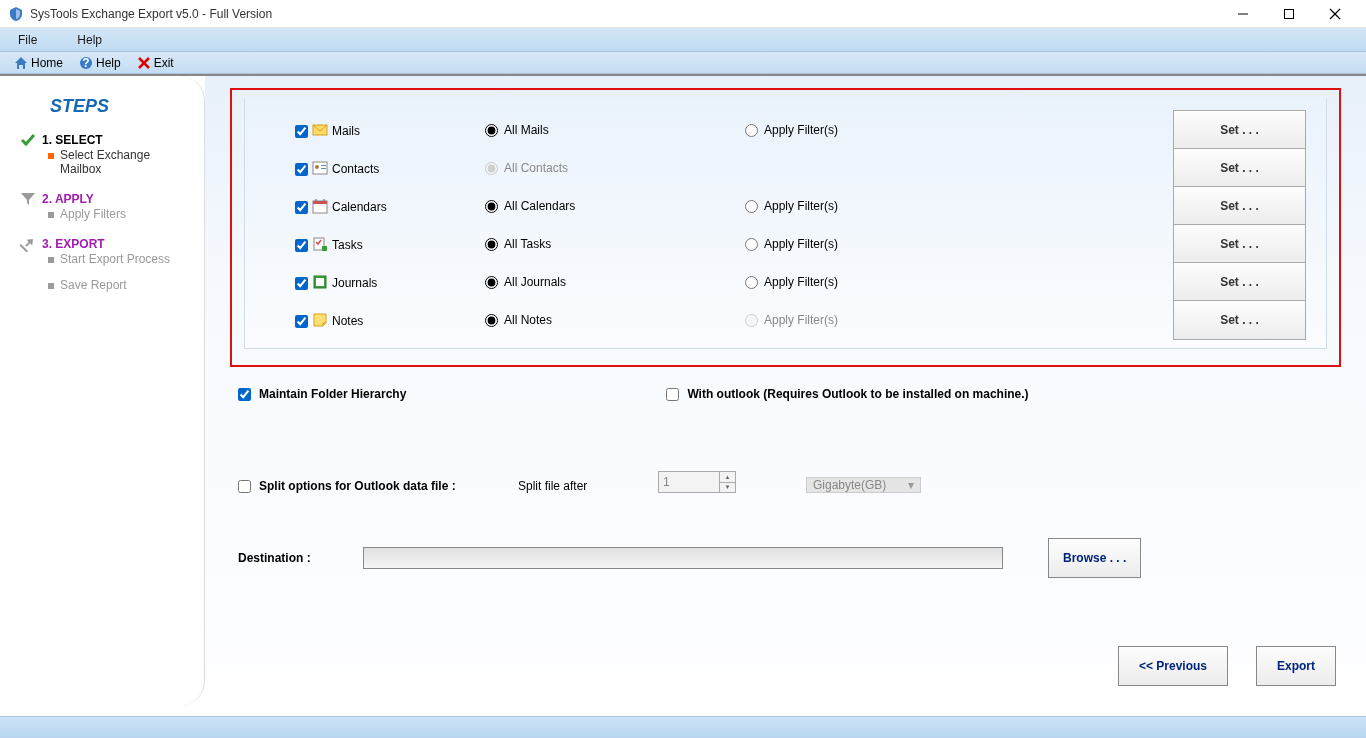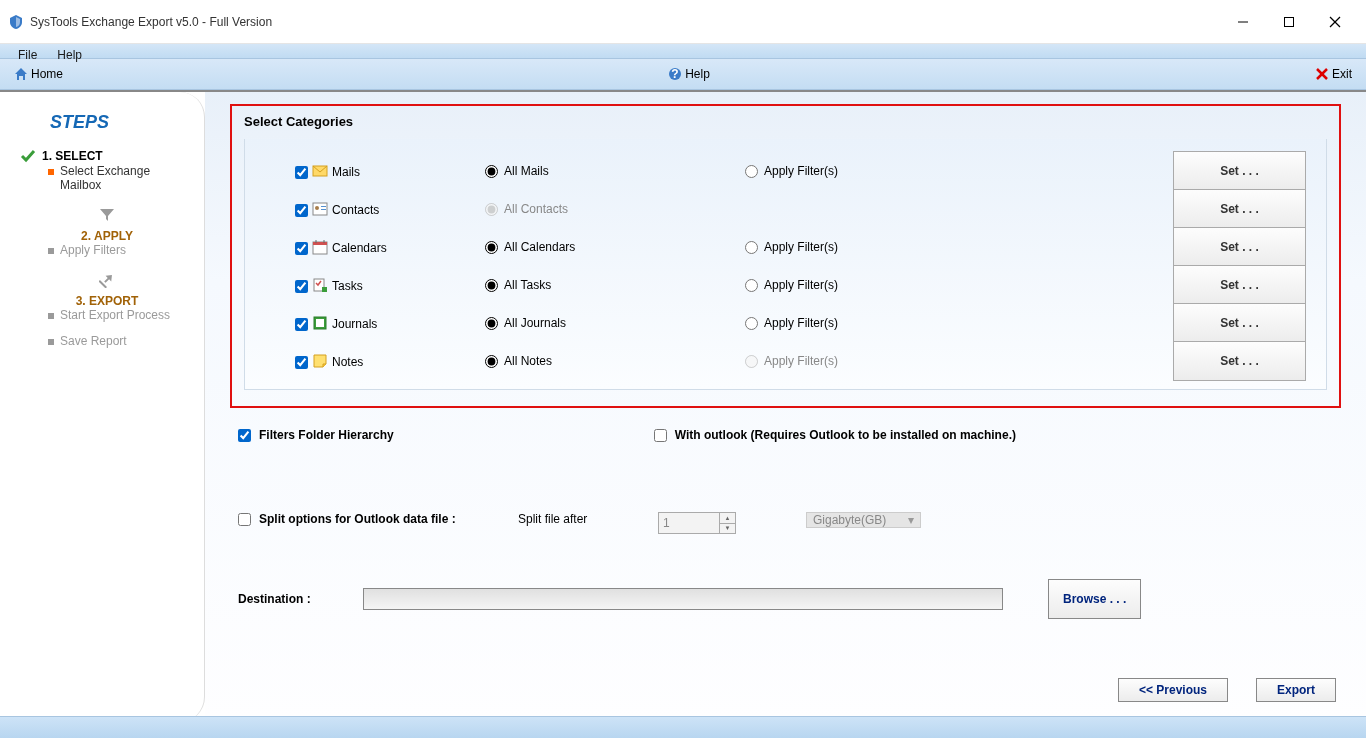--- a/index.html
+++ b/index.html
@@ -1,44 +1,44 @@
 <!DOCTYPE html>
 <html><head>
 <meta charset="utf-8">
 <style>
 * { box-sizing: border-box; margin: 0; padding: 0; font-family: 'Segoe UI', Tahoma, sans-serif; font-size: 12px; }
 body { background: #fff; width: 1366px; height: 738px; overflow: hidden; position: relative; }
 
 
-.titlebar { height: 44px; background: #fff; display: flex; align-items: center; padding: 0 8px; border-bottom: 1px solid #e5e5e5; }
+.titlebar { height: 28px; background: #fff; display: flex; align-items: center; padding: 0 8px; border-bottom: 1px solid #e5e5e5; }
 .titlebar-icon { width: 16px; height: 16px; margin-right: 6px; }
 .titlebar-text { flex: 1; color: #333; }
 .win-controls { display: flex; gap: 0; }
 .win-btn { width: 46px; height: 28px; display: flex; align-items: center; justify-content: center; cursor: pointer; }
 .win-btn svg { width: 12px; height: 12px; }
 
 
-.menubar { height: 15px; background: linear-gradient(to bottom, #d4e6f7, #c0dbf2); display: flex; align-items: flex-start; padding: 0 8px; border-bottom: 1px solid #a8c5e0; }
+.menubar { height: 24px; background: linear-gradient(to bottom, #d4e6f7, #c0dbf2); display: flex; align-items: flex-end; padding: 0 8px; border-bottom: 1px solid #a8c5e0; gap: 20px; }
 .menu-item { padding: 4px 10px; cursor: pointer; color: #1a1a1a; }
 
 
-.toolbar { height: 31px; background: linear-gradient(to bottom, #d8e8f8, #c4ddf3); display: flex; align-items: center; padding: 0 8px; border-bottom: 1px solid #a8c5e0; gap: 4px; justify-content: space-between; }
+.toolbar { height: 22px; background: linear-gradient(to bottom, #d8e8f8, #c4ddf3); display: flex; align-items: center; padding: 0 8px; border-bottom: 1px solid #a8c5e0; gap: 4px; }
 .tool-btn { display: flex; align-items: center; gap: 3px; padding: 3px 6px; cursor: pointer; }
 .tool-icon { width: 14px; height: 14px; display: inline-flex; align-items: center; justify-content: center; }
 
 
 .main-area { display: flex; height: calc(738px - 28px - 26px - 30px - 22px); border-top: 2px solid #888; }
 
 
 .sidebar { width: 205px; background: #fff; padding: 20px 10px 10px 20px; border-right: 1px solid #ddd; border-radius: 25px; }
 .steps-header { color: #1568b5; font-weight: bold; font-size: 18px; font-style: italic; margin-bottom: 15px; padding-left: 30px; }
 .step { margin-bottom: 15px; }
 .step-title { font-size: 16px; font-weight: bold; display: flex; align-items: center; gap: 6px; }
 .step-title.active { color: #000000; }
-.step-title.inactive { color: #a16207; flex-direction: column; }
+.step-title.inactive { color: #a21caf; }
 .step-sub { padding-left: 28px; margin-top: 0; font-size: 13px; }
 .step-sub-item { display: flex; align-items: flex-start; gap: 6px; margin-bottom: 12px; }
 .step-sub-item.active { color: #333; }
 .step-sub-item.inactive { color: #9a9a9a; }
 .bullet { width: 6px; height: 6px; margin-top: 5px; flex-shrink: 0; }
 .bullet.active { background: #ff6600; }
 .bullet.inactive { background: #9a9a9a; }
 .step-icon { width: 16px; height: 16px; display: inline-flex; align-items: center; justify-content: center; }
 
 
@@ -55,37 +55,37 @@
 .radio-cell { display: flex; align-items: center; gap: 6px; }
 input[type=checkbox] { width: 13px; height: 13px; accent-color: #0066cc; }
 input[type=radio] { width: 13px; height: 13px; accent-color: #000; }
 input[type=radio]:disabled { accent-color: #999; }
 
 .set-btn { background: linear-gradient(to bottom, #fdfdfd, #ececec); border: 1px solid #aaa; padding: 12px 0; width: 133px; color: #333; cursor: pointer; font-weight: bold; justify-self: end;}
 
 .options-row { display: flex; gap: 260px; margin-bottom: 70px; margin-top:5px; padding-left: 8px;}
 .opt-check { display: flex; align-items: center; gap: 8px; font-weight: bold; }
 
-.split-row { display: flex; align-items: flex-start; gap: 20px; margin-bottom: 45px; padding-left:8px;}
+.split-row { display: flex; align-items: flex-end; gap: 20px; margin-bottom: 45px; padding-left:8px;}
 .split-label { font-weight: bold; min-width:260px;}
 .split-after { min-width:120px;}
 .spinner { width: 78px; height: 22px; border: 1px solid #aaa; background: #f3f3f3; display: inline-flex; align-items:center; padding-left:4px; color:#888; position:relative;}
 .spinner-btns { position:absolute; right:0; top:0; bottom:0; width:16px; border-left:1px solid #aaa; display:flex; flex-direction:column;}
 .spinner-btns div { flex:1; display:flex; align-items:center; justify-content:center; font-size:6px; color:#666; border-bottom:1px solid #aaa;}
 .spinner-btns div:last-child{border-bottom:none;}
 .unit-select { width:115px; height:16px; border:1px solid #ccc; background:#e5e5e5; color:#888; display:inline-flex; align-items:center; padding-left:6px; position:relative;}
 .unit-select::after { content:'▾'; position:absolute; right:6px; color:#999;}
 
 .dest-row { display: flex; align-items: center; gap: 20px; padding-left:8px;}
 .dest-label { font-weight: bold; min-width:105px;}
 .dest-input { flex:0 0 640px; height: 22px; border: 1px solid #888; background: linear-gradient(to bottom,#e0e0e0,#f5f5f5); }
 .browse-btn { background: linear-gradient(to bottom,#fdfdfd,#ececec); border:1px solid #888; padding:12px 14px; font-weight:bold; color:#00247d; cursor:pointer; margin-left:25px;}
 
 .footer-btns { position: absolute; bottom: 20px; right: 30px; display: flex; gap: 28px; }
-.nav-btn { background: linear-gradient(to bottom,#fdfdfd,#ececec); border:1px solid #888; padding:4px 20px; font-weight:bold; color:#00247d; cursor:pointer; min-width:80px;}
+.nav-btn { background: linear-gradient(to bottom,#fdfdfd,#ececec); border:1px solid #888; padding:12px 20px; font-weight:bold; color:#00247d; cursor:pointer; min-width:80px;}
 
 
 .statusbar { height: 22px; background: linear-gradient(to bottom, #cde3f7, #b8d6f0); border-top: 1px solid #a8c5e0; position: absolute; bottom:0; left:0; right:0;}
 
 .disabled-text { color:#888;}
 </style>
 </head>
 <body>
 
 <div class="titlebar">
@@ -206,21 +206,20 @@
         <div class="step-sub-item inactive">
           <span class="bullet inactive"></span>
           <span>Save Report</span>
         </div>
       </div>
     </div>
   </div>
 
   <div class="content">
     <div class="red-box">
-      <div class="section-title">Select Categories</div>
       <div class="categories-inner">
 
         <div class="cat-row">
           <div class="cat-check">
             <input type="checkbox" checked="" style="">
             <span class="cat-icon"><svg viewBox="0 0 16 16">
                   <rect x="1" y="3" width="14" height="10" fill="#ffd968" stroke="#d4a020"></rect>
                   <path d="M1 3 L8 9 L15 3" fill="none" stroke="#d4a020"></path>
                 </svg></span>
             <span class="cat-label">Mails</span>
@@ -336,21 +335,21 @@
               <span class="disabled-text">Apply Filter(s)</span>
             </div>
           <button class="set-btn">Set . . .</button>
         </div>
       </div>
     </div>
 
     <div class="options-row">
       <label class="opt-check">
         <input type="checkbox" checked="" style="">
-        <span>Filters Folder Hierarchy</span>
+        <span>Maintain Folder Hierarchy</span>
       </label>
       <label class="opt-check">
         <input type="checkbox" style="">
         <span>With outlook (Requires Outlook to be installed on machine.)</span>
       </label>
     </div>
 
     <div class="split-row">
       <label class="opt-check split-label">
         <input type="checkbox" style="">

